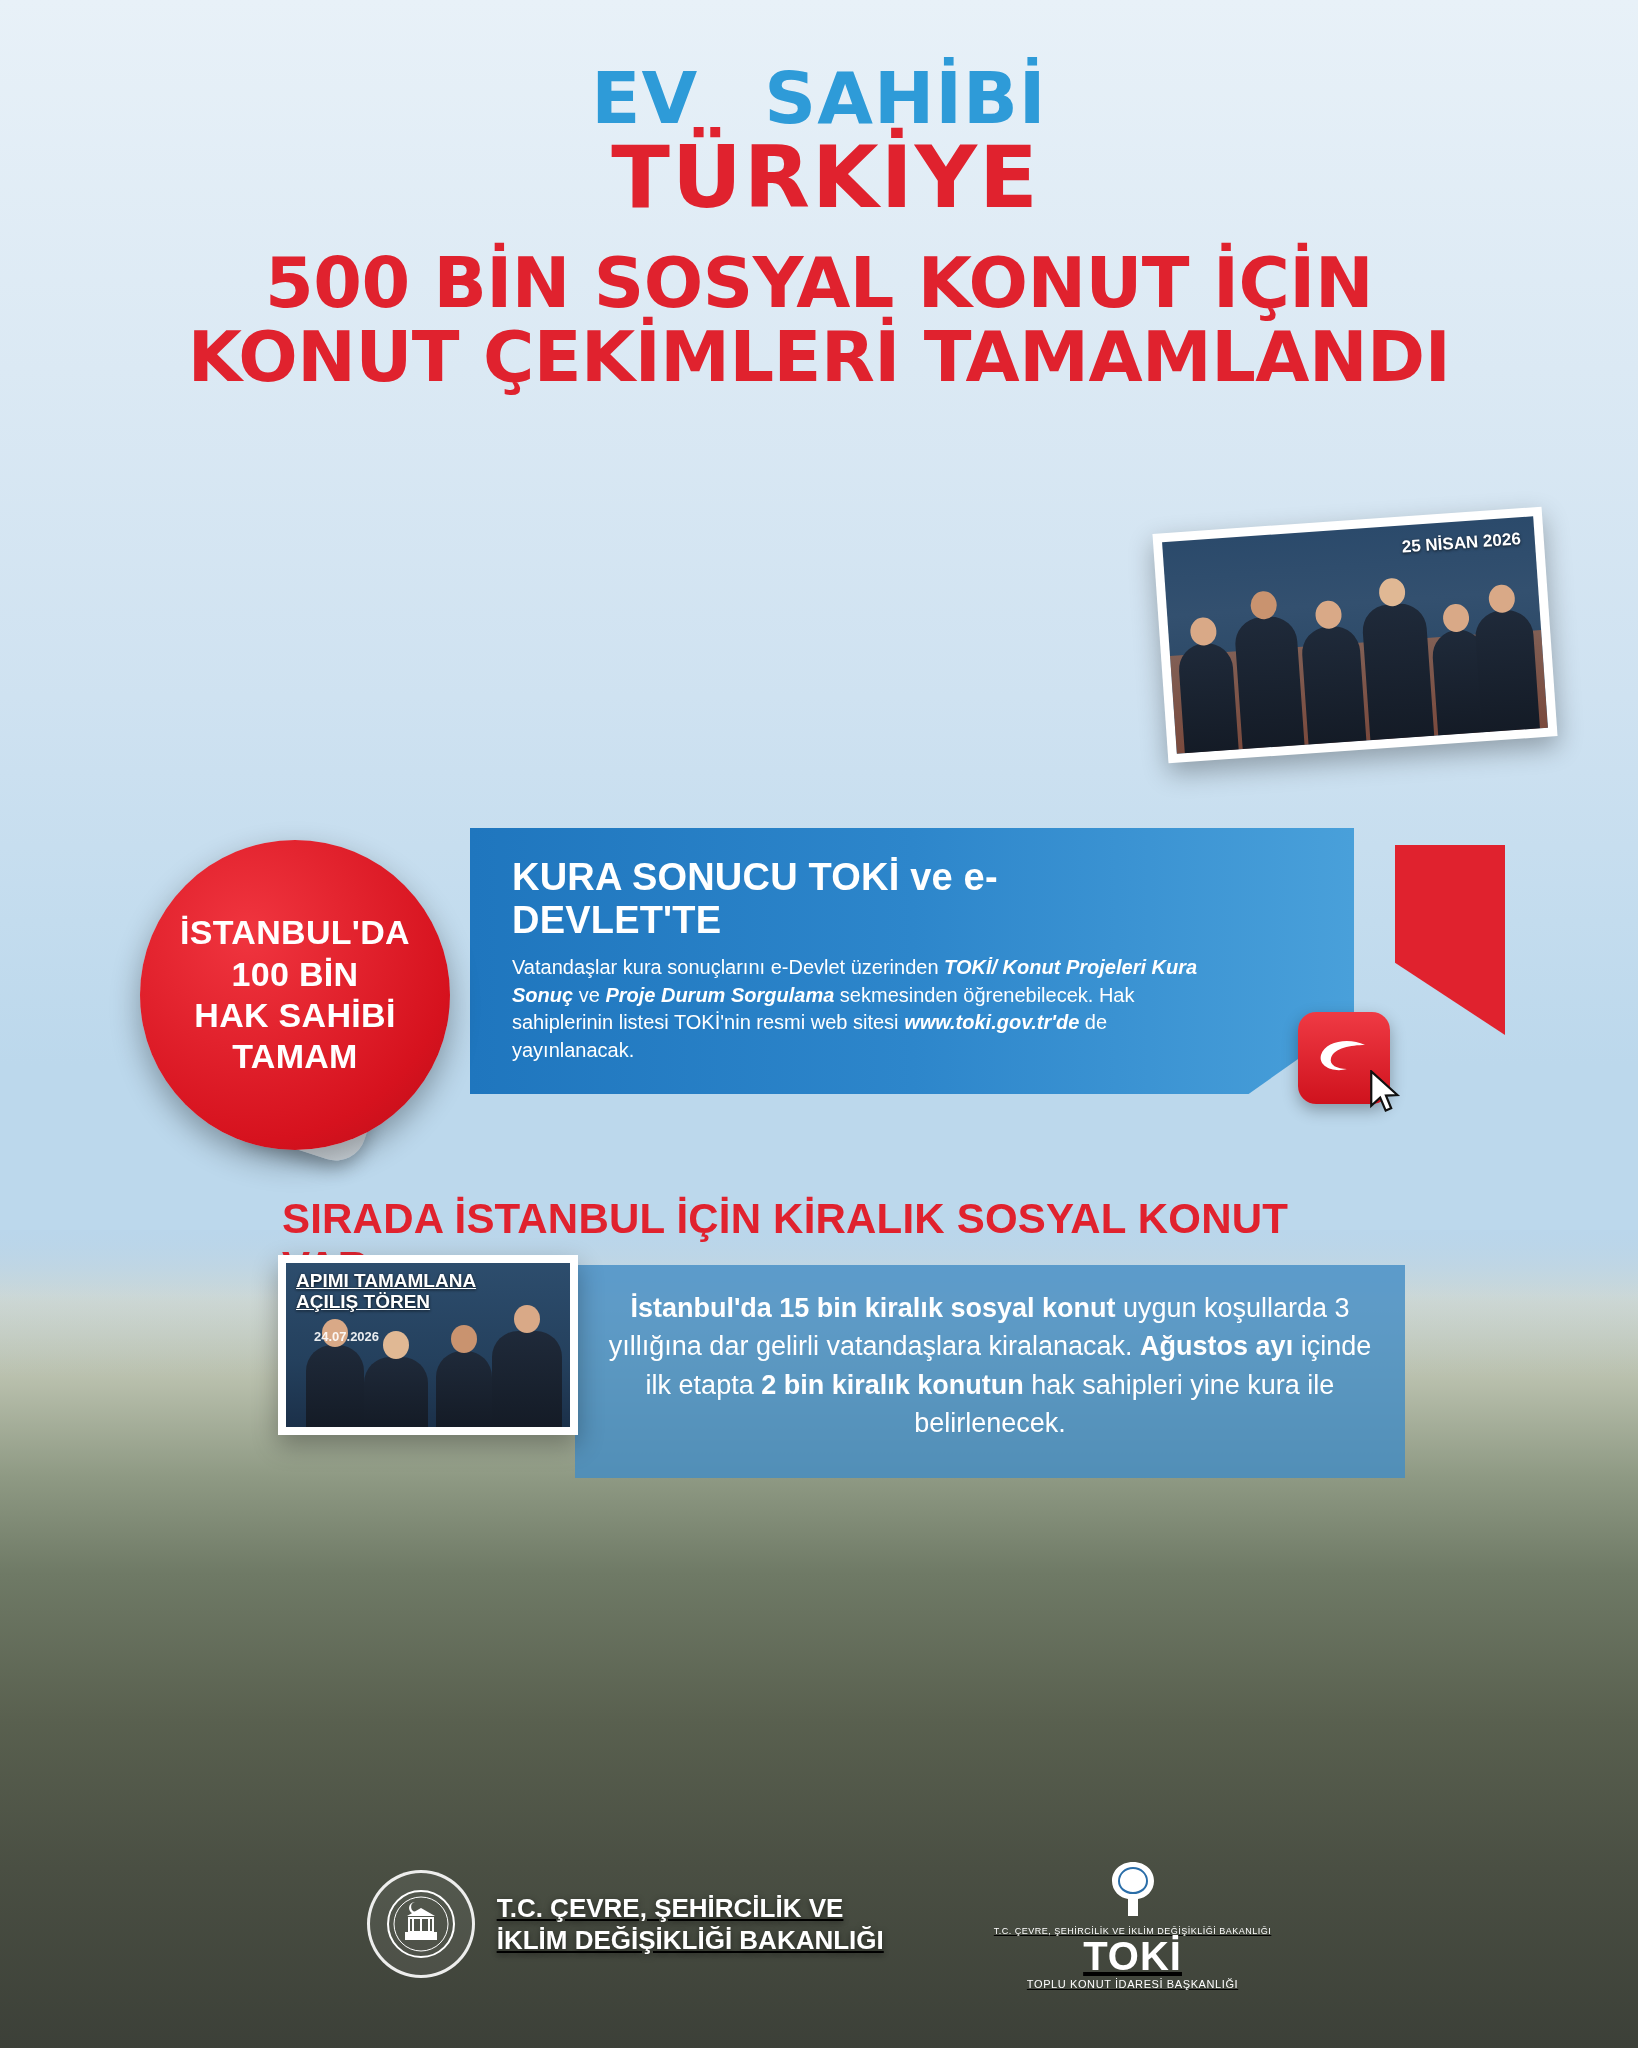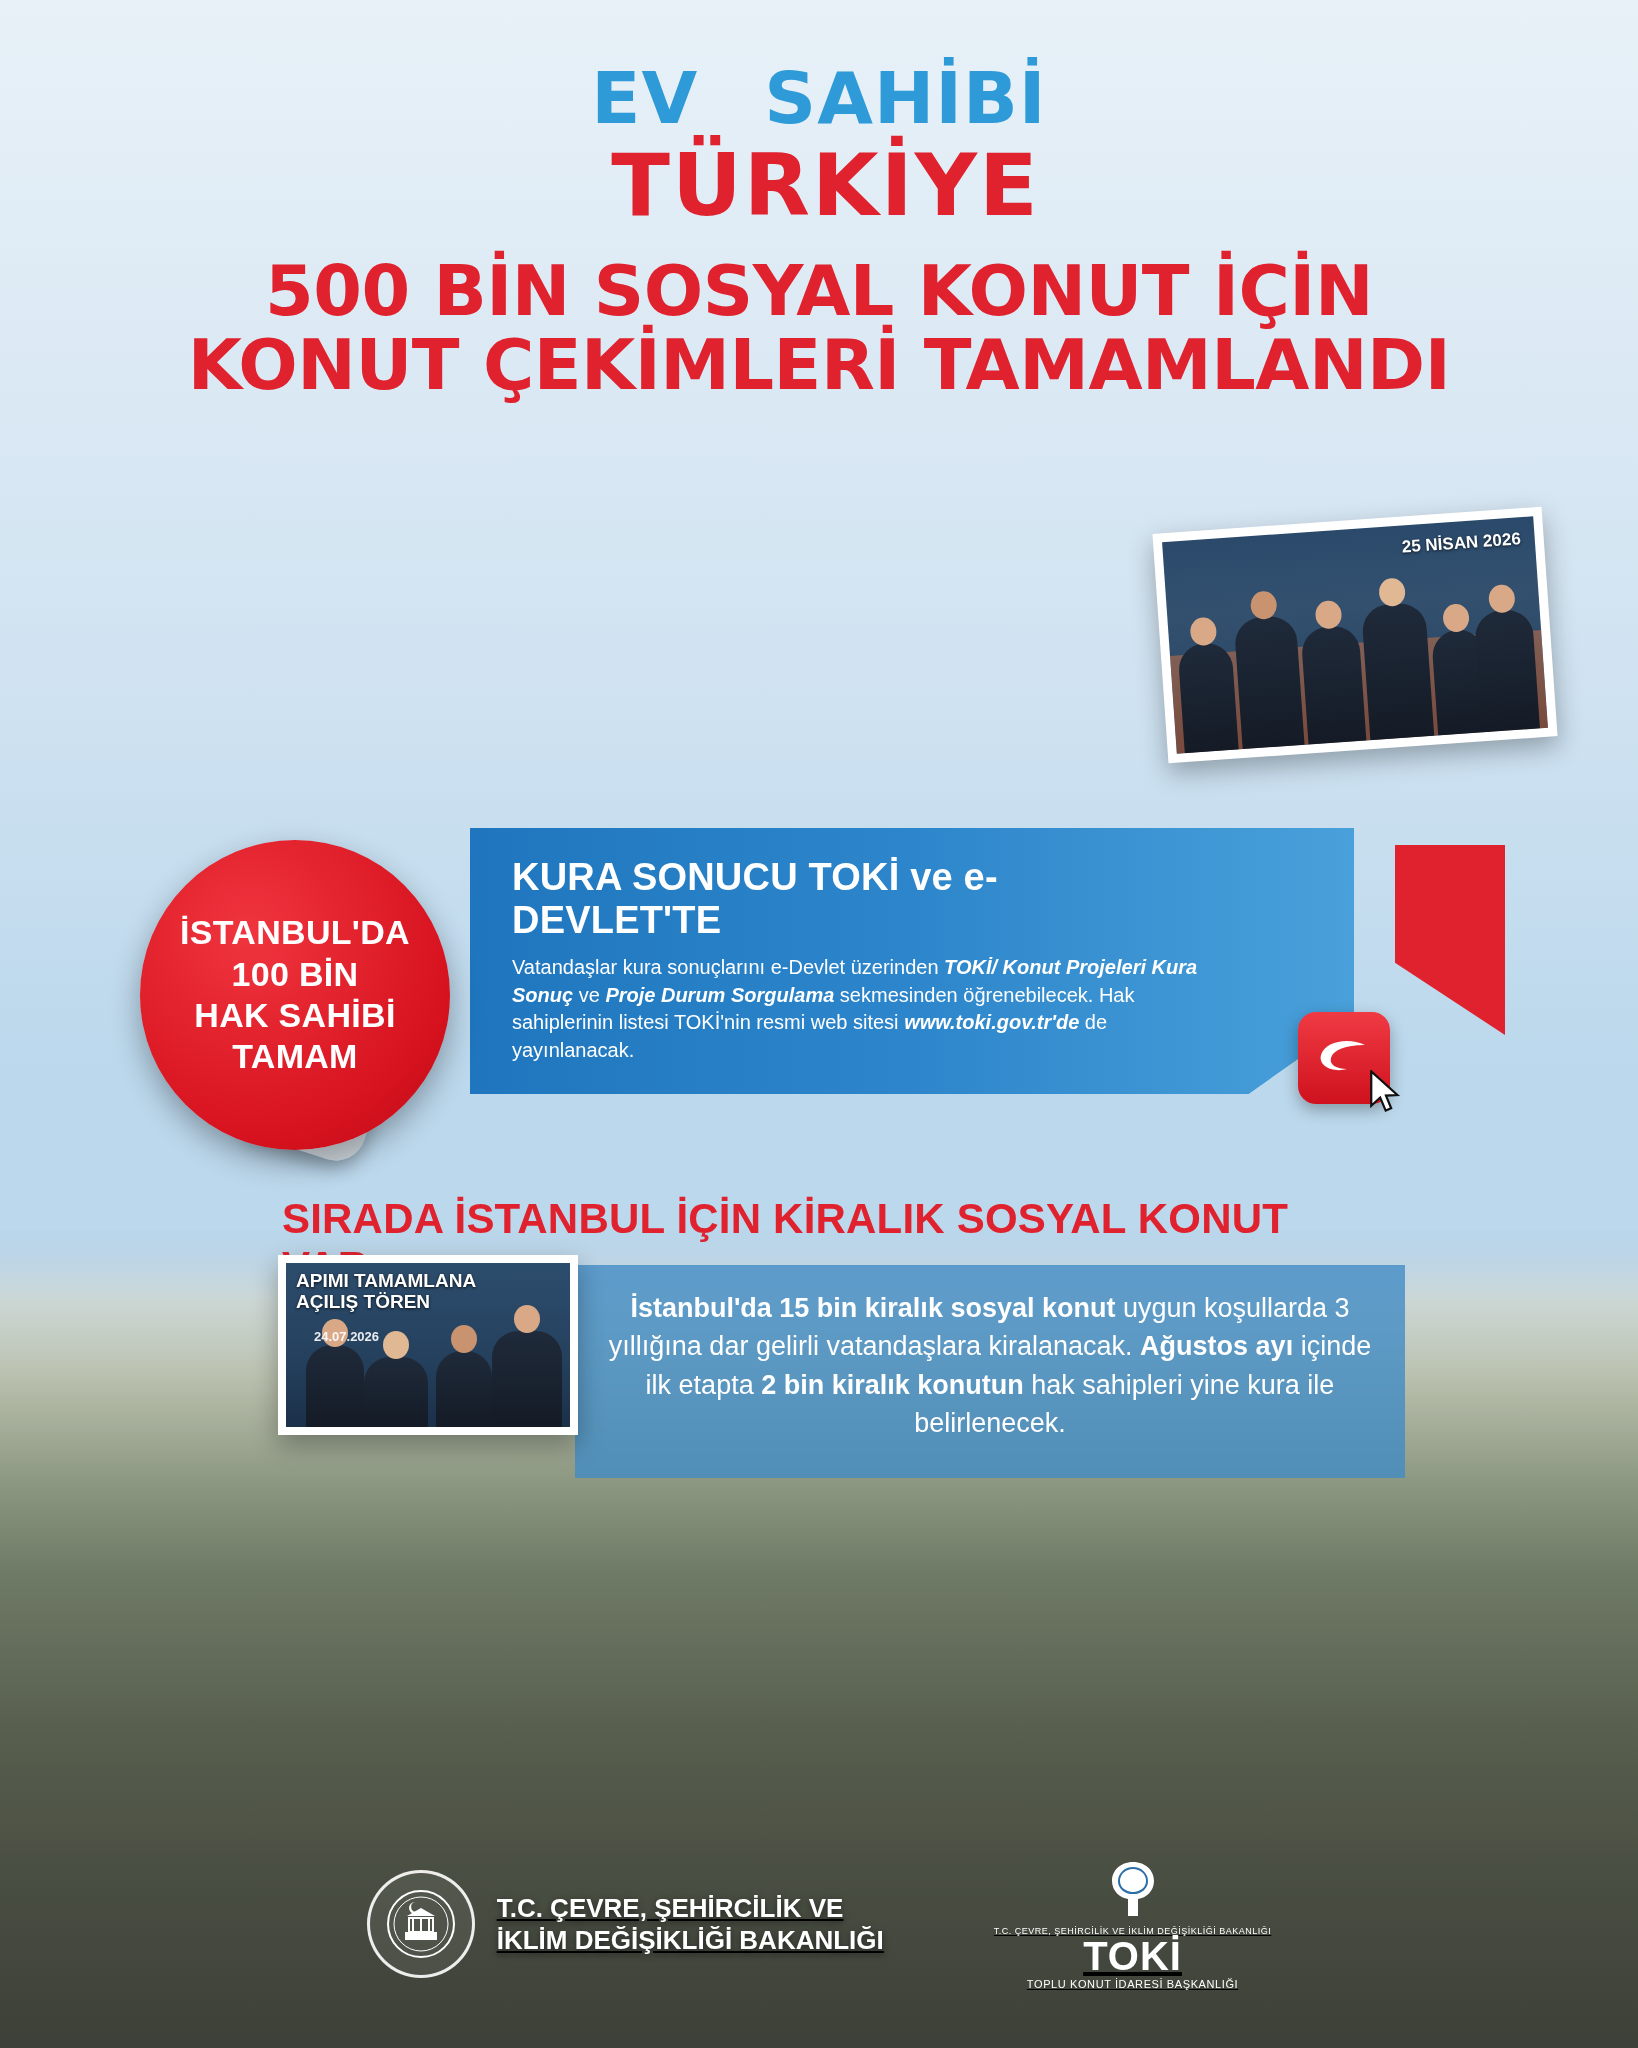--- a/index.html
+++ b/index.html
@@ -38,21 +38,21 @@
   .kicker {
     font-size: 72px;
     font-weight: 700;
     letter-spacing: 1px;
     line-height: 1;
     color: #2e9bd8;
     font-family: "DejaVu Sans", sans-serif;
   }
   .kicker .w2 { color: #2e9bd8; margin-left: 40px; }
   .brand {
-    margin-top: 8px;
+    margin-top: 0;
     font-size: 86px;
     font-weight: 800;
     letter-spacing: 2px;
     line-height: 1;
     color: #e0222e;
     font-family: "DejaVu Sans", sans-serif;
     padding-left: 13px;
   }
   .title {
     margin-top: 26px;
@@ -217,20 +217,21 @@
     position: relative;
     width: 100%; height: 100%;
     background: linear-gradient(180deg, #2d4d6d 0%, #24405d 60%, #1b3049 100%);
     overflow: hidden;
   }
   .photo2 .ph2-top {
     position: absolute; top: 8px; left: 10px; right: 10px;
     font-size: 19px; font-weight: 800; color: #fff; line-height: 1.1;
     text-shadow: 0 1px 3px rgba(0,0,0,.8);
     z-index: 3;
+    text-decoration: underline;
   }
   .photo2 .ph2-date {
     position: absolute; top: 66px; left: 28px;
     font-size: 13px; font-weight: 700; color: #fff; opacity: .9;
     z-index: 3;
   }
 
   
   .panel2 {
     position: absolute;

